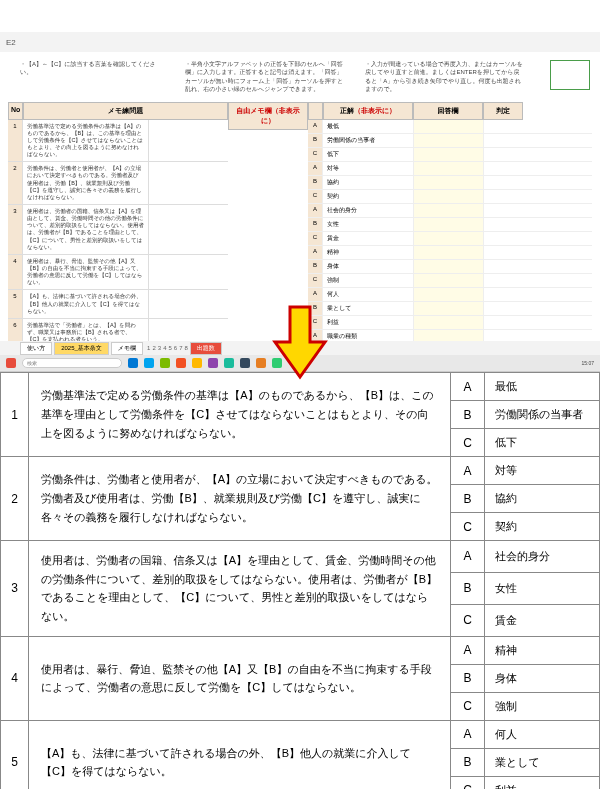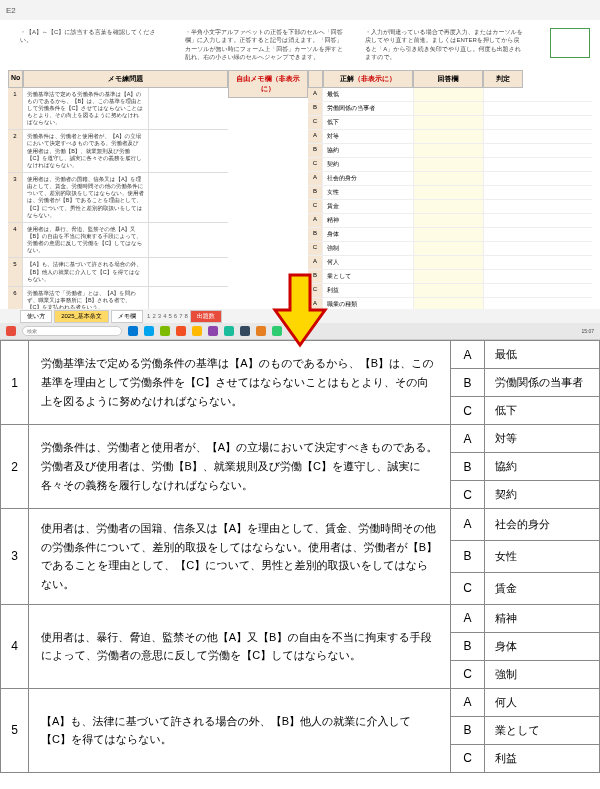--- a/index.html
+++ b/index.html
@@ -1,20 +1,20 @@
 <!DOCTYPE html>
 <html><head>
 <meta charset="utf-8">
 <style>
 * { margin: 0; padding: 0; box-sizing: border-box; }
 body { font-family: "Meiryo", "MS Gothic", sans-serif; background: #fff; width: 600px; }
 
 
 .excel-view { position: relative; height: 340px; border-bottom: 1px solid #ccc; }
-.excel-header-bar { height: 20px; background: #f3f3f3; font-size: 8px; color: #555; padding: 4px 6px; display: flex; align-items: center; }
+.excel-header-bar { height: 20px; background: #f3f3f3; font-size: 8px; color: #555; padding: 4px 6px; display: flex; align-items: center; margin-top: 32px; }
 .excel-notes { display: flex; gap: 20px; padding: 8px 10px 8px 20px; font-size: 6px; color: #444; line-height: 1.4; }
 .excel-notes .note-left { width: 145px; }
 .excel-notes .note-mid { width: 160px; }
 .excel-notes .note-right { width: 160px; }
 .excel-notes .green-box { width: 40px; height: 30px; border: 1px solid #4a9d4a; margin-left: auto; }
 
 .excel-table { display: flex; padding: 0 8px; }
 .excel-left { width: 220px; }
 .excel-mid { width: 80px; }
 .excel-right { flex: 1; }

